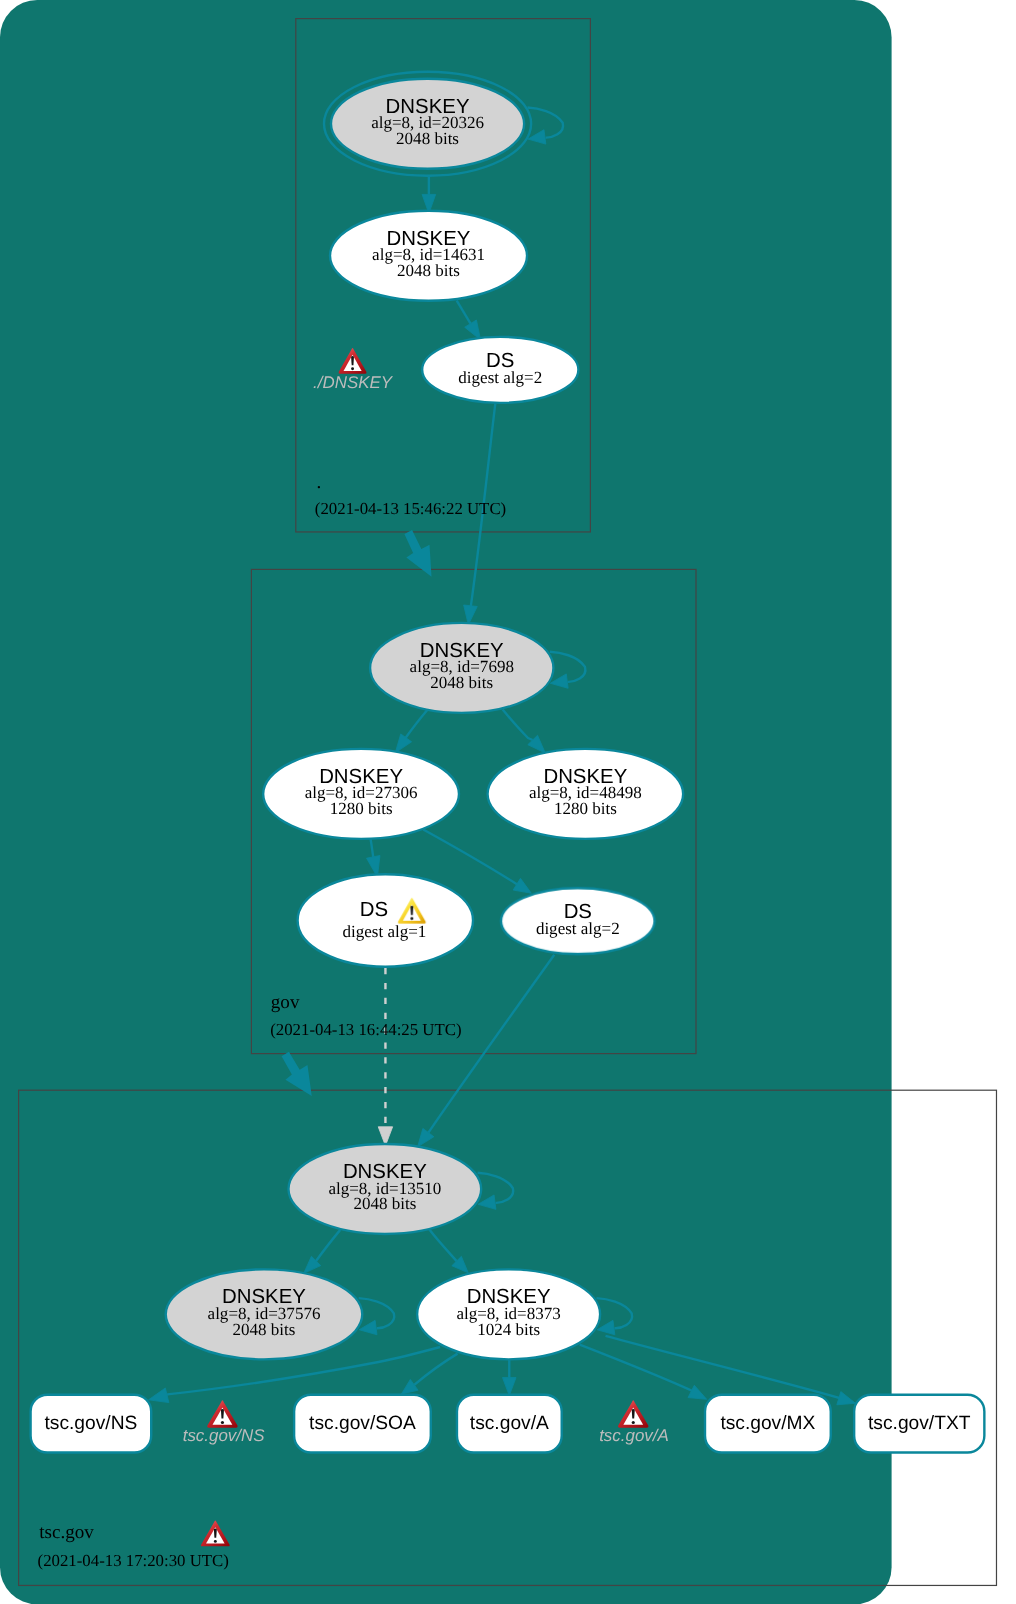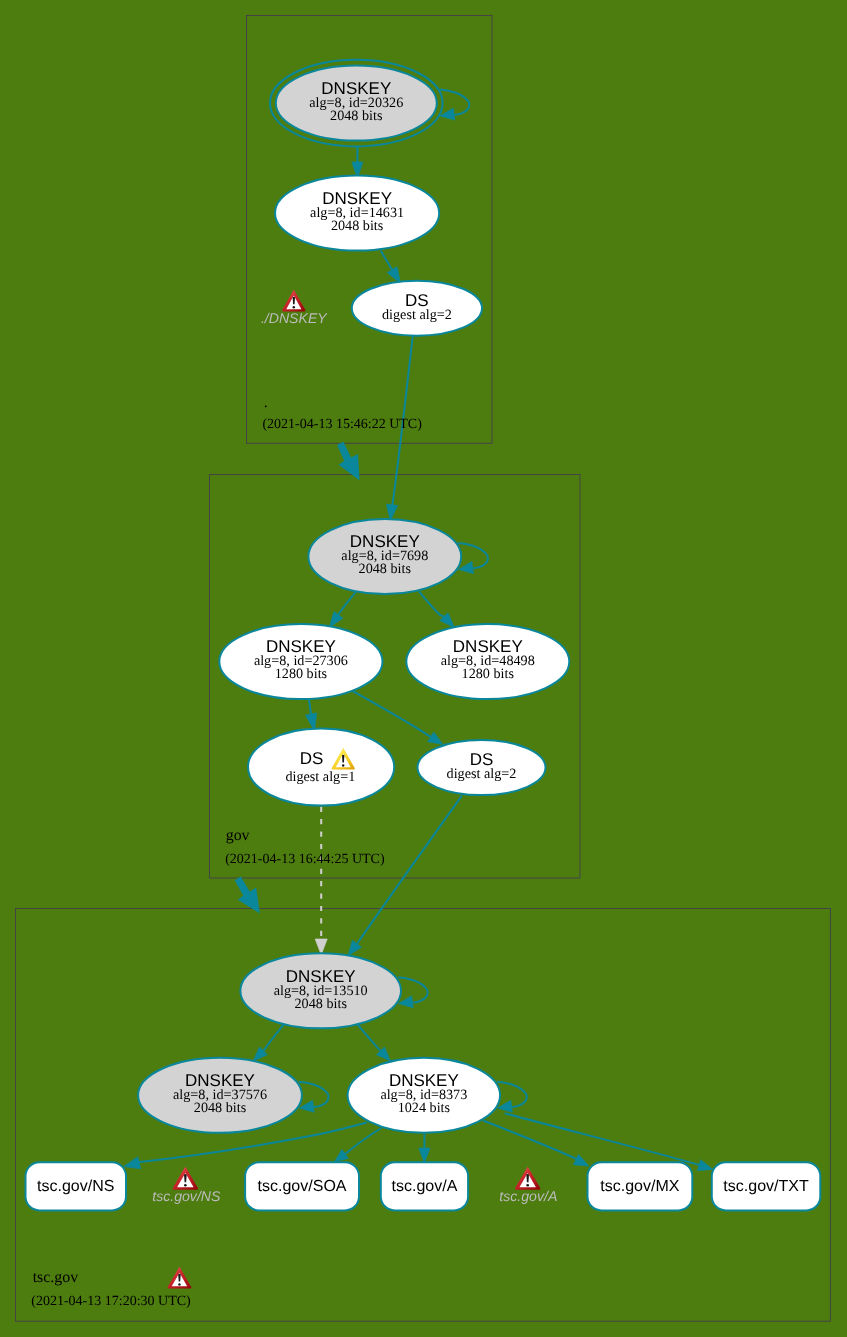--- a/index.html
+++ b/index.html
@@ -1,18 +1,18 @@
 <!DOCTYPE html>
 <html><head>
 <meta charset="utf-8">
 <title>DNSSEC authentication chain</title>
 <style>
   html,body{margin:0;padding:0;background:#ffffff;}
   body{width:847px;height:1337px;overflow:hidden;font-family:"Liberation Sans",sans-serif;}
-  #stage{position:relative;width:847px;height:1337px;background:#4d7c0f;}
+  #stage{position:relative;width:743px;height:1337px;background:#0f766e;border-radius:31px;}
   svg#dnssec-graph{display:block;shape-rendering:auto;}
   svg text{-webkit-font-smoothing:antialiased;text-rendering:geometricPrecision;transform:translateZ(0);}
   .ntitle{font-family:"Liberation Sans",sans-serif;font-size:17px;fill:#000000;}
   .nsub{font-family:"Liberation Serif",serif;font-size:14.2px;fill:#000000;}
   .rlabel{font-family:"Liberation Sans",sans-serif;font-size:16px;fill:#000000;}
   .zname{font-family:"Liberation Serif",serif;font-size:15.9px;fill:#000000;}
   .zts{font-family:"Liberation Serif",serif;font-size:14.0px;fill:#000000;}
   .mlab{font-family:"Liberation Sans",sans-serif;font-size:14.1px;fill:#bcbcbc;font-style:italic;}
 </style>
 </head>

